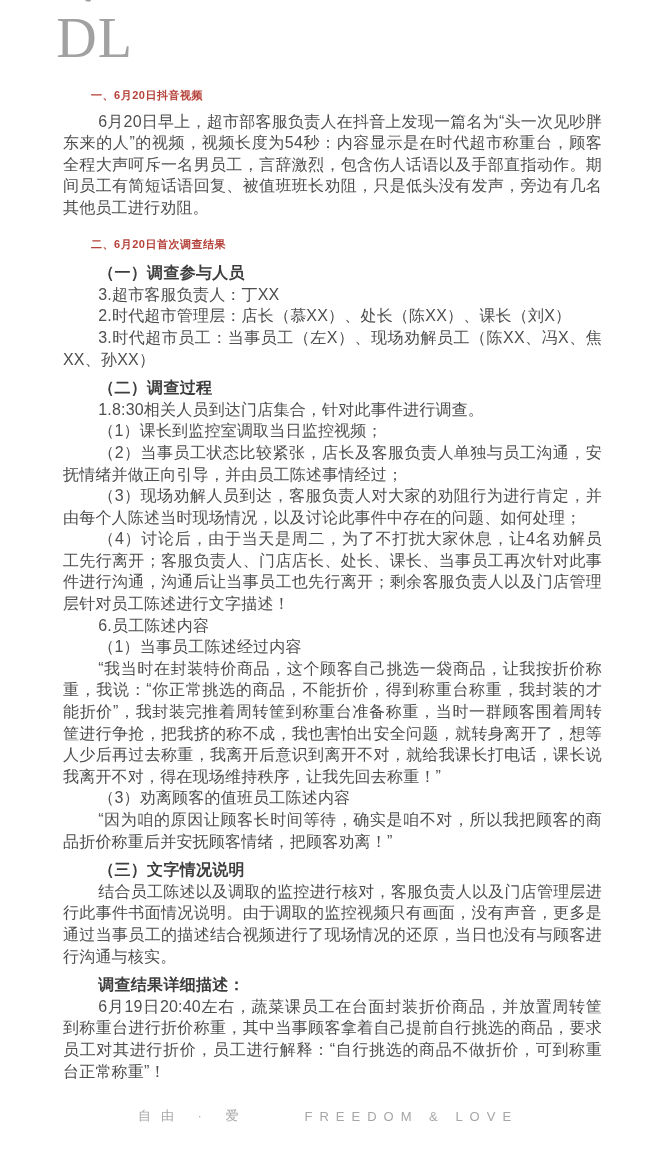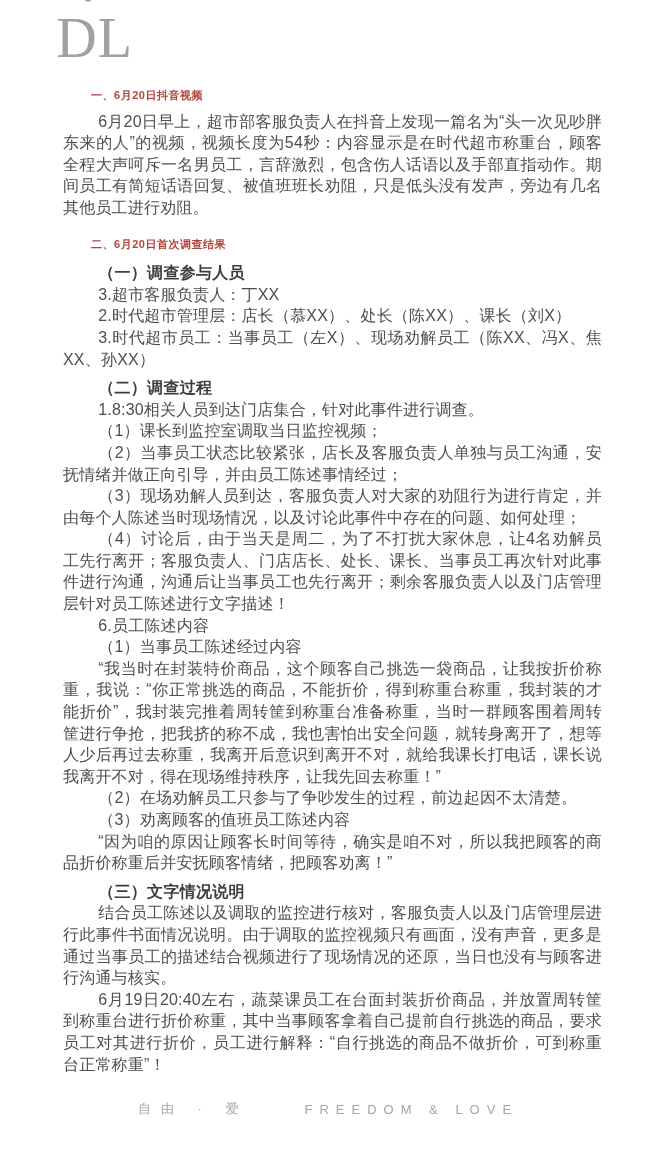--- a/index.html
+++ b/index.html
@@ -86,27 +86,27 @@
 
     <p class="sub">（二）调查过程</p>
     <p class="p">1.8:30相关人员到达门店集合，针对此事件进行调查。</p>
     <p class="p">（1）课长到监控室调取当日监控视频；</p>
     <p class="p">（2）当事员工状态比较紧张，店长及客服负责人单独与员工沟通，安抚情绪并做正向引导，并由员工陈述事情经过；</p>
     <p class="p">（3）现场劝解人员到达，客服负责人对大家的劝阻行为进行肯定，并由每个人陈述当时现场情况，以及讨论此事件中存在的问题、如何处理；</p>
     <p class="p">（4）讨论后，由于当天是周二，为了不打扰大家休息，让4名劝解员工先行离开；客服负责人、门店店长、处长、课长、当事员工再次针对此事件进行沟通，沟通后让当事员工也先行离开；剩余客服负责人以及门店管理层针对员工陈述进行文字描述！</p>
     <p class="p">6.员工陈述内容</p>
     <p class="p">（1）当事员工陈述经过内容</p>
     <p class="p">“我当时在封装特价商品，这个顾客自己挑选一袋商品，让我按折价称重，我说：“你正常挑选的商品，不能折价，得到称重台称重，我封装的才能折价”，我封装完推着周转筐到称重台准备称重，当时一群顾客围着周转筐进行争抢，把我挤的称不成，我也害怕出安全问题，就转身离开了，想等人少后再过去称重，我离开后意识到离开不对，就给我课长打电话，课长说我离开不对，得在现场维持秩序，让我先回去称重！”</p>
-    <p class="p">（2）在场劝解员工只参与了争吵发生的过程，前边起因不太清楚。</p>
     <p class="p">（3）劝离顾客的值班员工陈述内容</p>
     <p class="p">“因为咱的原因让顾客长时间等待，确实是咱不对，所以我把顾客的商品折价称重后并安抚顾客情绪，把顾客劝离！”</p>
 
     <p class="sub">（三）文字情况说明</p>
     <p class="p">结合员工陈述以及调取的监控进行核对，客服负责人以及门店管理层进行此事件书面情况说明。由于调取的监控视频只有画面，没有声音，更多是通过当事员工的描述结合视频进行了现场情况的还原，当日也没有与顾客进行沟通与核实。</p>
 
+    <p class="sub">调查结果详细描述：</p>
     <p class="p">6月19日20:40左右，蔬菜课员工在台面封装折价商品，并放置周转筐到称重台进行折价称重，其中当事顾客拿着自己提前自行挑选的商品，要求员工对其进行折价，员工进行解释：“自行挑选的商品不做折价，可到称重台正常称重”！</p>
   </div>
 
   <div class="footer">
     <span class="cn">自由 · 爱</span>
     <span class="en">FREEDOM &amp; LOVE</span>
   </div>
 
 </div>
 

